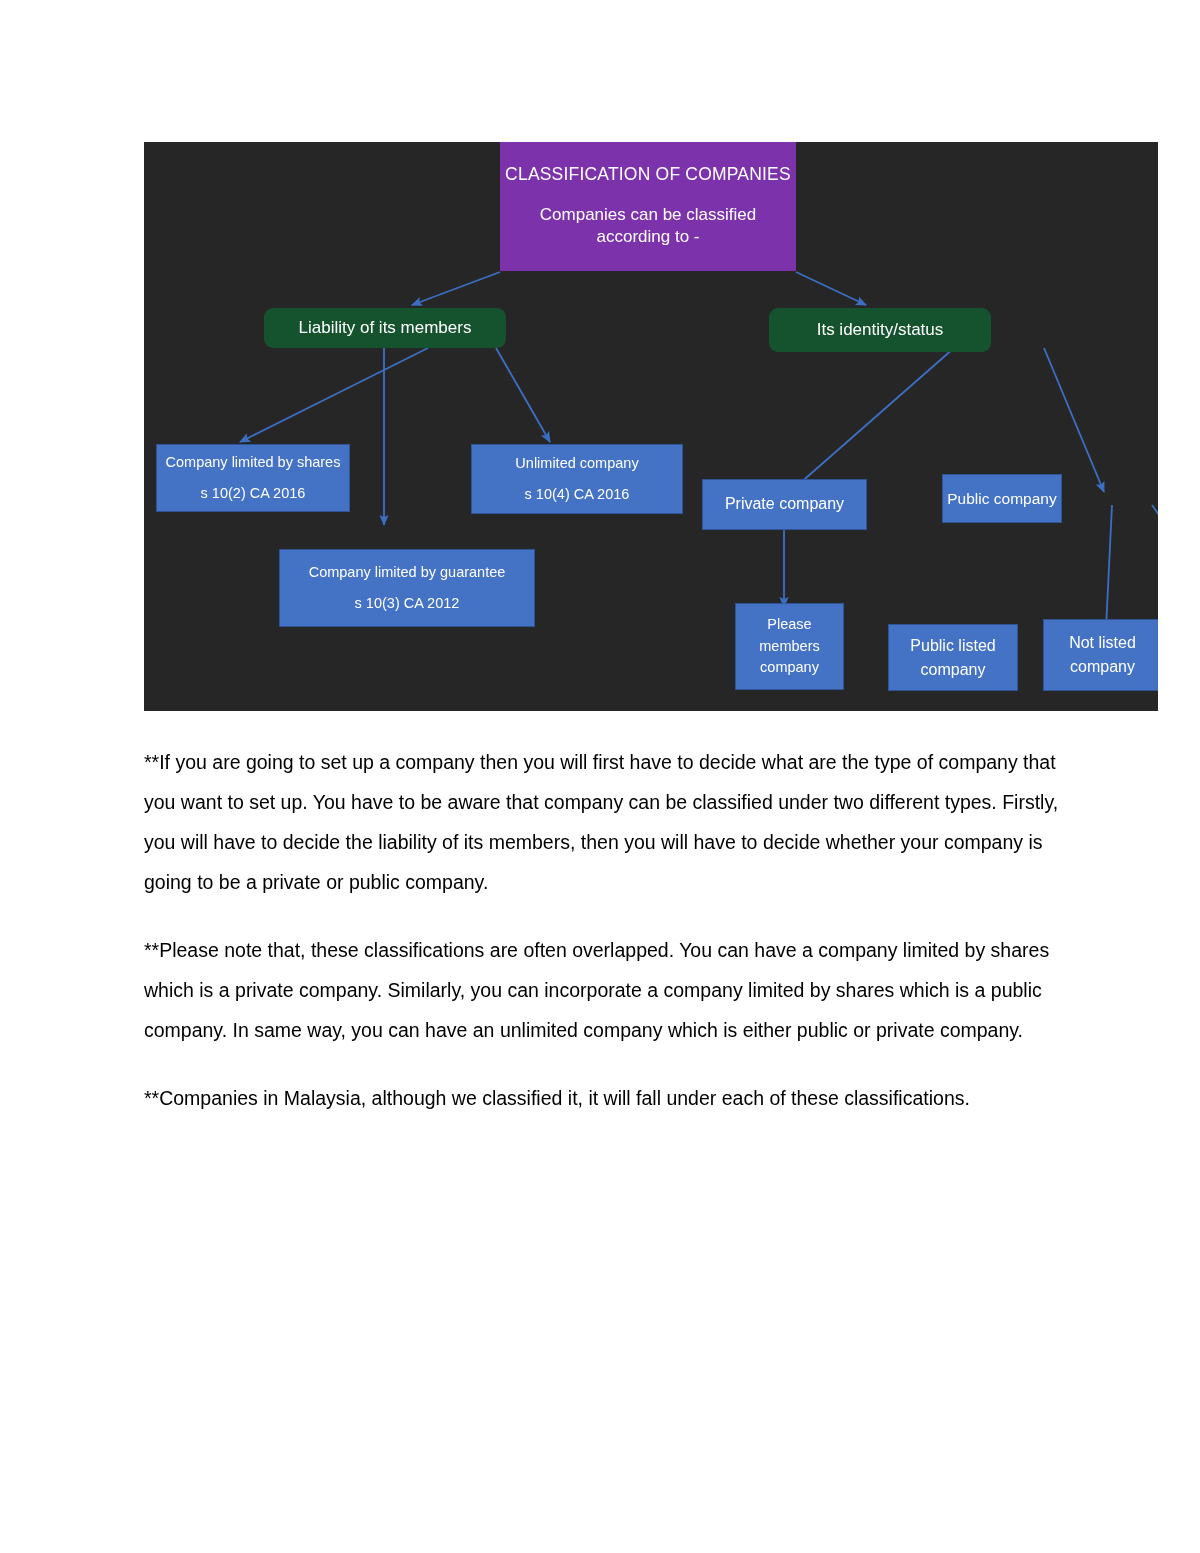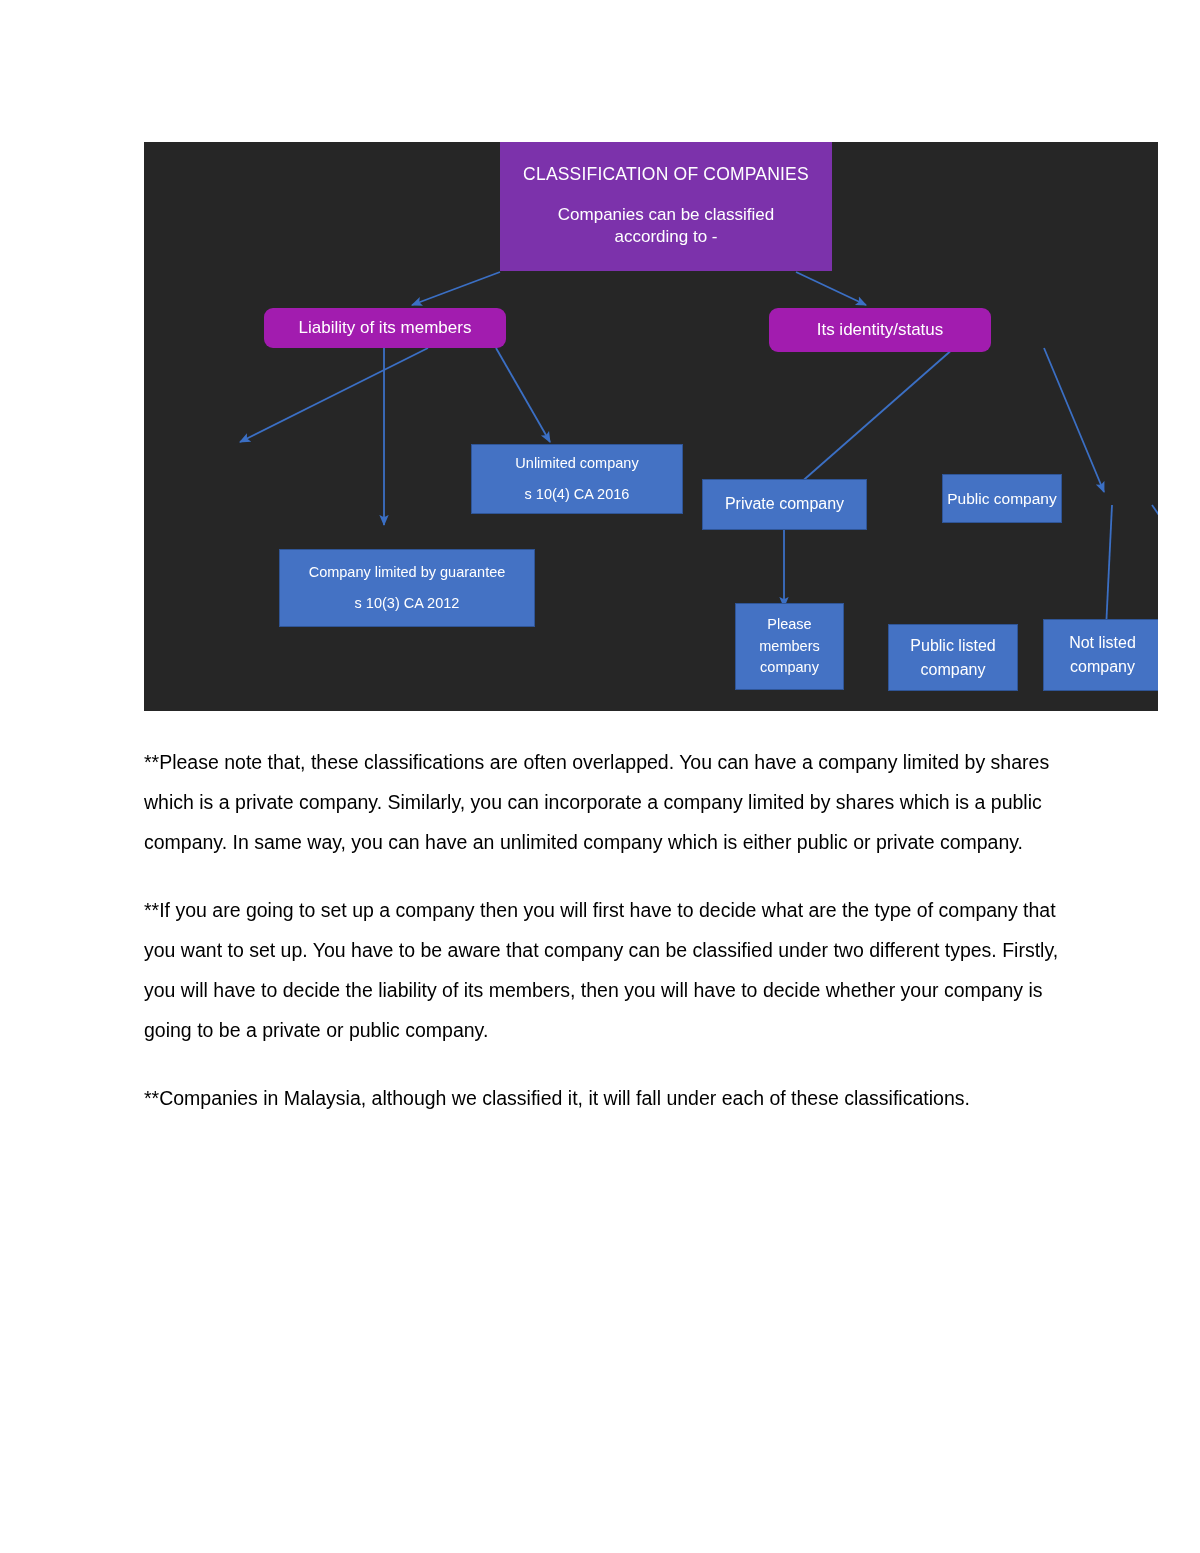--- a/index.html
+++ b/index.html
@@ -56,21 +56,21 @@
   }
   .node-root .line-title {
     margin-bottom: 19px;
     letter-spacing: 0.2px;
   }
   .node-root .line-sub {
     font-size: 17px;
   }
 
   .node-mid {
-    background: #a21caf;
+    background: #14532d;
     border-radius: 9px;
     font-size: 17px;
   }
 
   .node-leaf {
     background: #4472c4;
     border: 1px solid #2f5597;
     font-size: 14.5px;
   }
   .node-leaf .l2 {
@@ -126,34 +126,38 @@
       <path d="M900,206 L960,350"></path>
 
       <path d="M640,363 L640,465"></path>
 
       <path d="M968,363 L962,487"></path>
 
       <path d="M1008,363 L1082,470"></path>
     </g>
   </svg>
 
-  <div class="node node-root" style="left:356px; top:-3px; width:332px; height:132px;">
+  <div class="node node-root" style="left:356px; top:-3px; width:296px; height:132px;">
     <div class="line-title">CLASSIFICATION OF COMPANIES</div>
     <div class="line-sub">Companies can be classified</div>
     <div class="line-sub">according to -</div>
   </div>
 
   <div class="node node-mid" style="left:120px; top:166px; width:242px; height:40px;">
     <div>Liability of its members</div>
   </div>
 
   <div class="node node-mid" style="left:625px; top:166px; width:222px; height:44px;">
     <div>Its identity/status</div>
   </div>
 
+  <div class="node node-leaf two-line" style="left:12px; top:302px; width:194px; height:68px;">
+    <div class="l1">Company limited by shares</div>
+    <div class="l2">s 10(2) CA 2016</div>
+  </div>
 
   <div class="node node-leaf two-line" style="left:327px; top:302px; width:212px; height:70px;">
     <div class="l1">Unlimited company</div>
     <div class="l2">s 10(4) CA 2016</div>
   </div>
 
   <div class="node node-leaf two-line" style="left:135px; top:407px; width:256px; height:78px;">
     <div class="l1">Company limited by guarantee</div>
     <div class="l2">s 10(3) CA 2012</div>
   </div>
@@ -178,16 +182,16 @@
   </div>
 
   <div class="node node-leaf compact" style="left:899px; top:477px; width:119px; height:72px; font-size:16px;">
     <div>Not listed</div>
     <div>company</div>
   </div>
 
 </div>
 
 <div id="body-text">
+  <p>**If you are going to set up a company then you will first have to decide what are the type of company that you want to set up. You have to be aware that company can be classified under two different types. Firstly, you will have to decide the liability of its members, then you will have to decide whether your company is going to be a private or public company.</p>
   <p>**Please note that, these classifications are often overlapped. You can have a company limited by shares which is a private company. Similarly, you can incorporate a company limited by shares which is a public company. In same way, you can have an unlimited company which is either public or private company.</p>
-  <p>**If you are going to set up a company then you will first have to decide what are the type of company that you want to set up. You have to be aware that company can be classified under two different types. Firstly, you will have to decide the liability of its members, then you will have to decide whether your company is going to be a private or public company.</p>
   <p>**Companies in Malaysia, although we classified it, it will fall under each of these classifications.</p>
 </div>
 
 </body></html>

